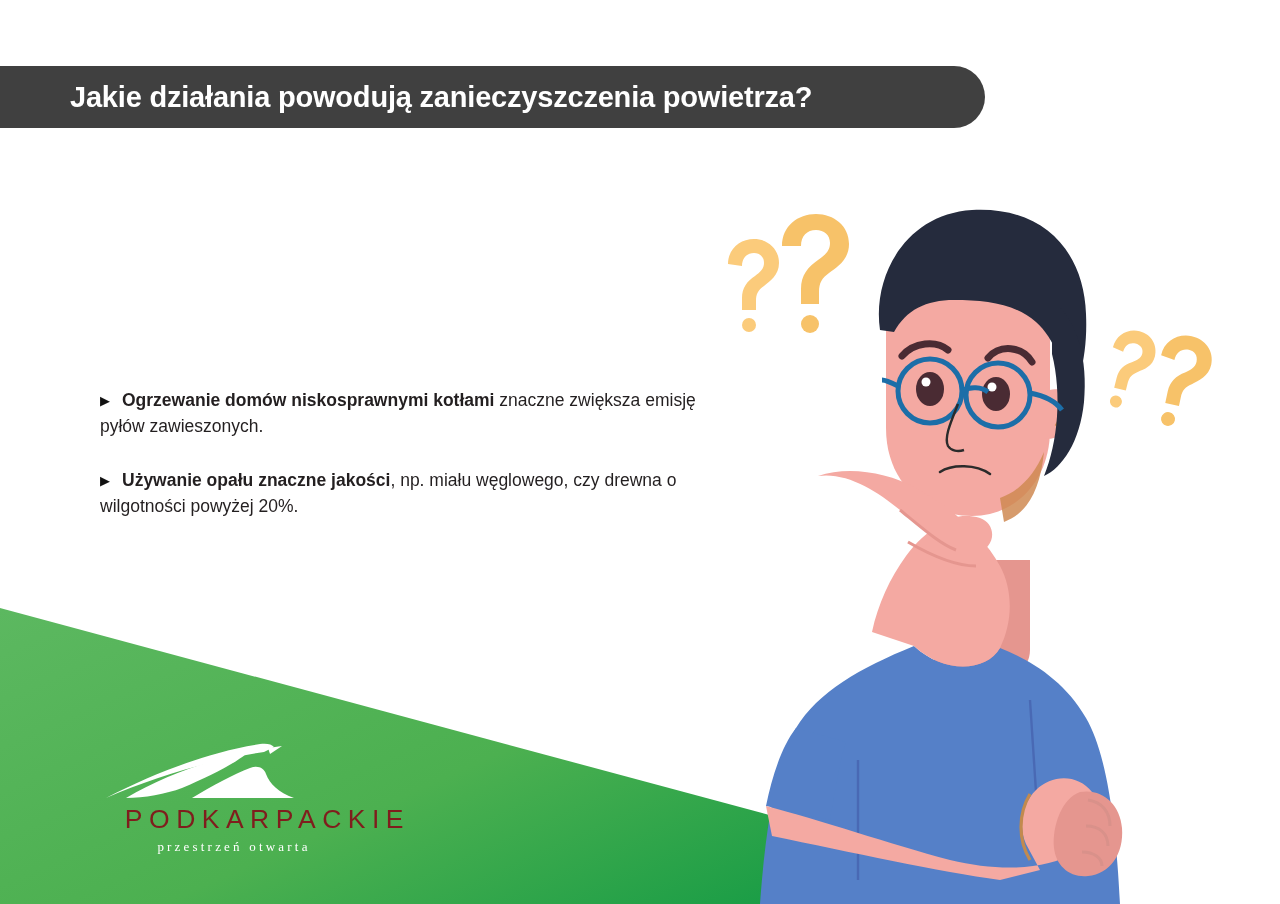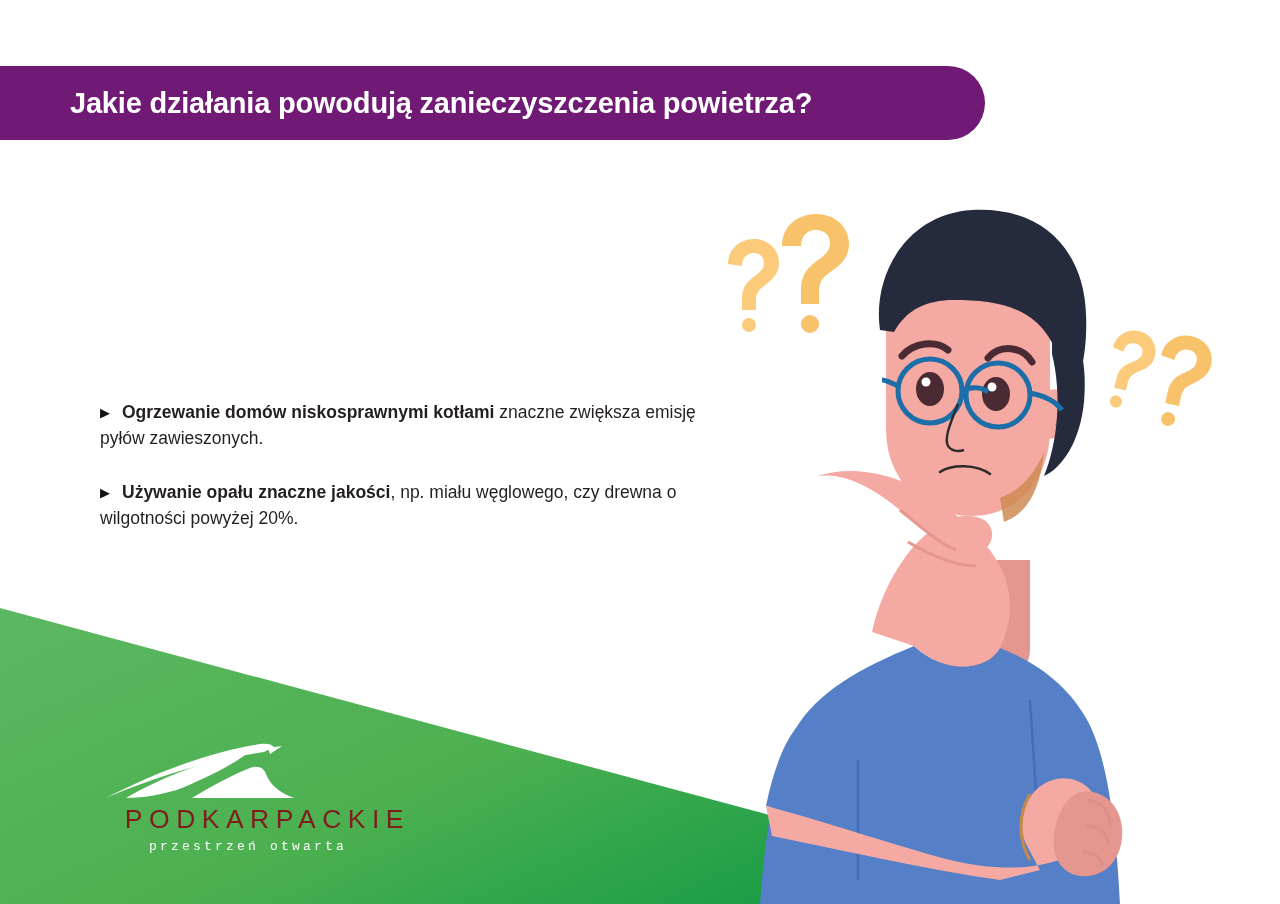--- a/index.html
+++ b/index.html
@@ -13,22 +13,22 @@
   .stage{position:relative;width:1280px;height:904px;overflow:hidden;background:#fff;}
 
   
   .green-wedge{
     position:absolute;left:0;top:0;width:1280px;height:904px;
     z-index:1;pointer-events:none;
   }
 
   
   .banner{
-    position:absolute;left:0;top:66px;width:985px;height:74px;
-    background:#701a75;
+    position:absolute;left:0;top:66px;width:985px;height:62px;
+    background:#404040;
     border-radius:0 37px 37px 0;
     z-index:4;
     display:flex;align-items:center;
   }
   .banner-title{
     color:#ffffff;
     font-size:29px;
     font-weight:bold;
     letter-spacing:-0.2px;
     margin-left:70px;
@@ -49,21 +49,21 @@
   }
   .card-label{
     position:absolute;left:0;top:118px;width:259px;
     text-align:center;
     font-size:21px;font-weight:bold;color:#16161a;
     font-family:"Liberation Sans", sans-serif;
   }
 
   
   .bullets{
-    position:absolute;left:100px;top:400px;width:620px;
+    position:absolute;left:100px;top:388px;width:620px;
     z-index:4;
   }
   .bullet{
     margin-bottom:28px;
     font-size:17.5px;
     line-height:1.48;
     color:#231f20;
     font-family:"Liberation Sans", sans-serif;
   }
   .bullet:last-child{margin-bottom:0;}
@@ -86,26 +86,26 @@
     position:absolute;left:0;top:62px;width:300px;
     text-align:right;
     color:#7f1d1d;
     font-size:26.5px;
     letter-spacing:6.5px;
     font-weight:normal;
     font-family:"Liberation Sans", sans-serif;
     margin-left:28px;
   }
   .logo-tag{
-    position:absolute;left:16px;top:97px;width:300px;
+    position:absolute;left:2px;top:97px;width:300px;
     text-align:center;
     color:#ffffff;
     font-size:13px;
     letter-spacing:3.2px;
-    font-family:Liberation Mono, monospace;
+    font-family:Liberation Serif, serif;
   }
 
   
   .illustration{
     position:absolute;left:700px;top:180px;width:540px;height:724px;
     z-index:3;
   }
 </style>
 </head>
 <body>

